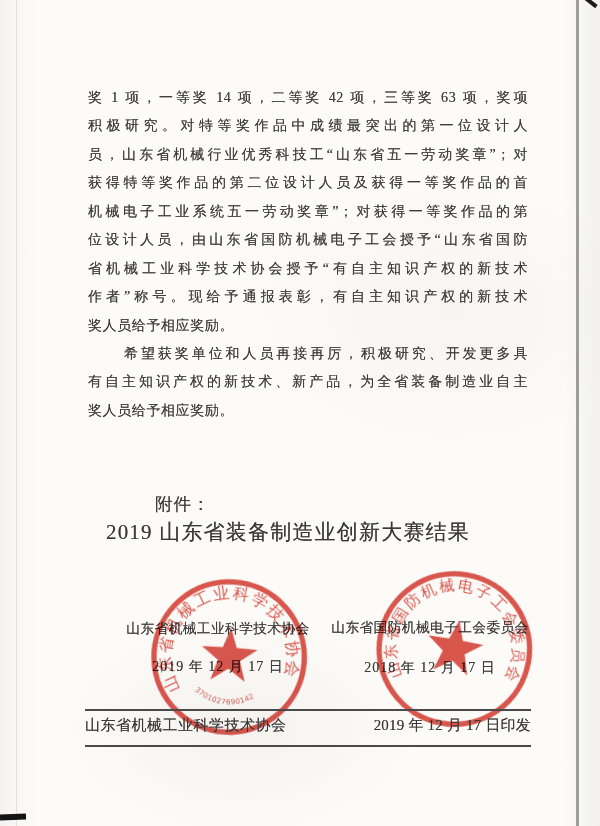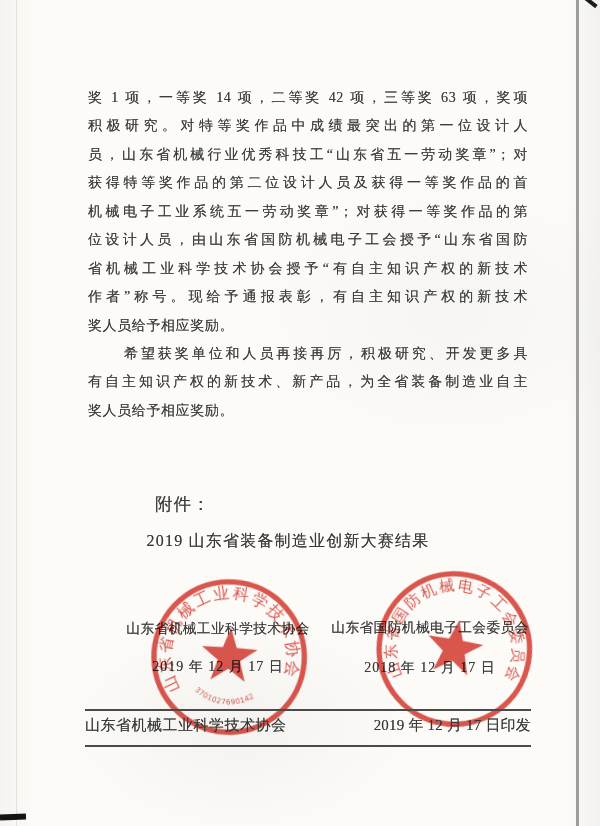--- a/index.html
+++ b/index.html
@@ -22,22 +22,22 @@
     text-shadow:0 0 0.6px rgba(70,70,70,0.75);
   }
   .line.end{text-align-last:left;}
   .line.indent{padding-left:36px;width:404px;}
   .attachment-label{
     position:absolute;left:122px;top:492px;font-size:17.5px;letter-spacing:1px;
     text-shadow:0 0 0.6px rgba(70,70,70,0.75);
     margin-left:33px;
   }
   .attachment-title{
-    position:absolute;left:0;top:531px;width:576px;text-align:center;
-    font-size:16px;letter-spacing:1.2px;color:#383838;
+    position:absolute;left:0;top:518px;width:576px;text-align:center;
+    font-size:21px;letter-spacing:1.2px;color:#383838;
     text-shadow:0 0 0.6px rgba(70,70,70,0.7);
   }
   .sig{position:absolute;text-align:center;color:#3c3c3c;text-shadow:0 0 0.6px rgba(70,70,70,0.7);}
   .sig-org{font-size:13.8px;letter-spacing:0.3px;}
   .sig-date{font-size:14px;letter-spacing:1px;}
   .sig-left-org{left:108px;top:620px;width:220px;}
   .sig-left-date{left:108px;top:658px;width:220px;}
   .sig-right-org{left:322px;top:619px;width:216px;}
   .sig-right-date{left:322px;top:659px;width:216px;}
   .seal{position:absolute;mix-blend-mode:multiply;opacity:0.9;filter:blur(0.3px);}

